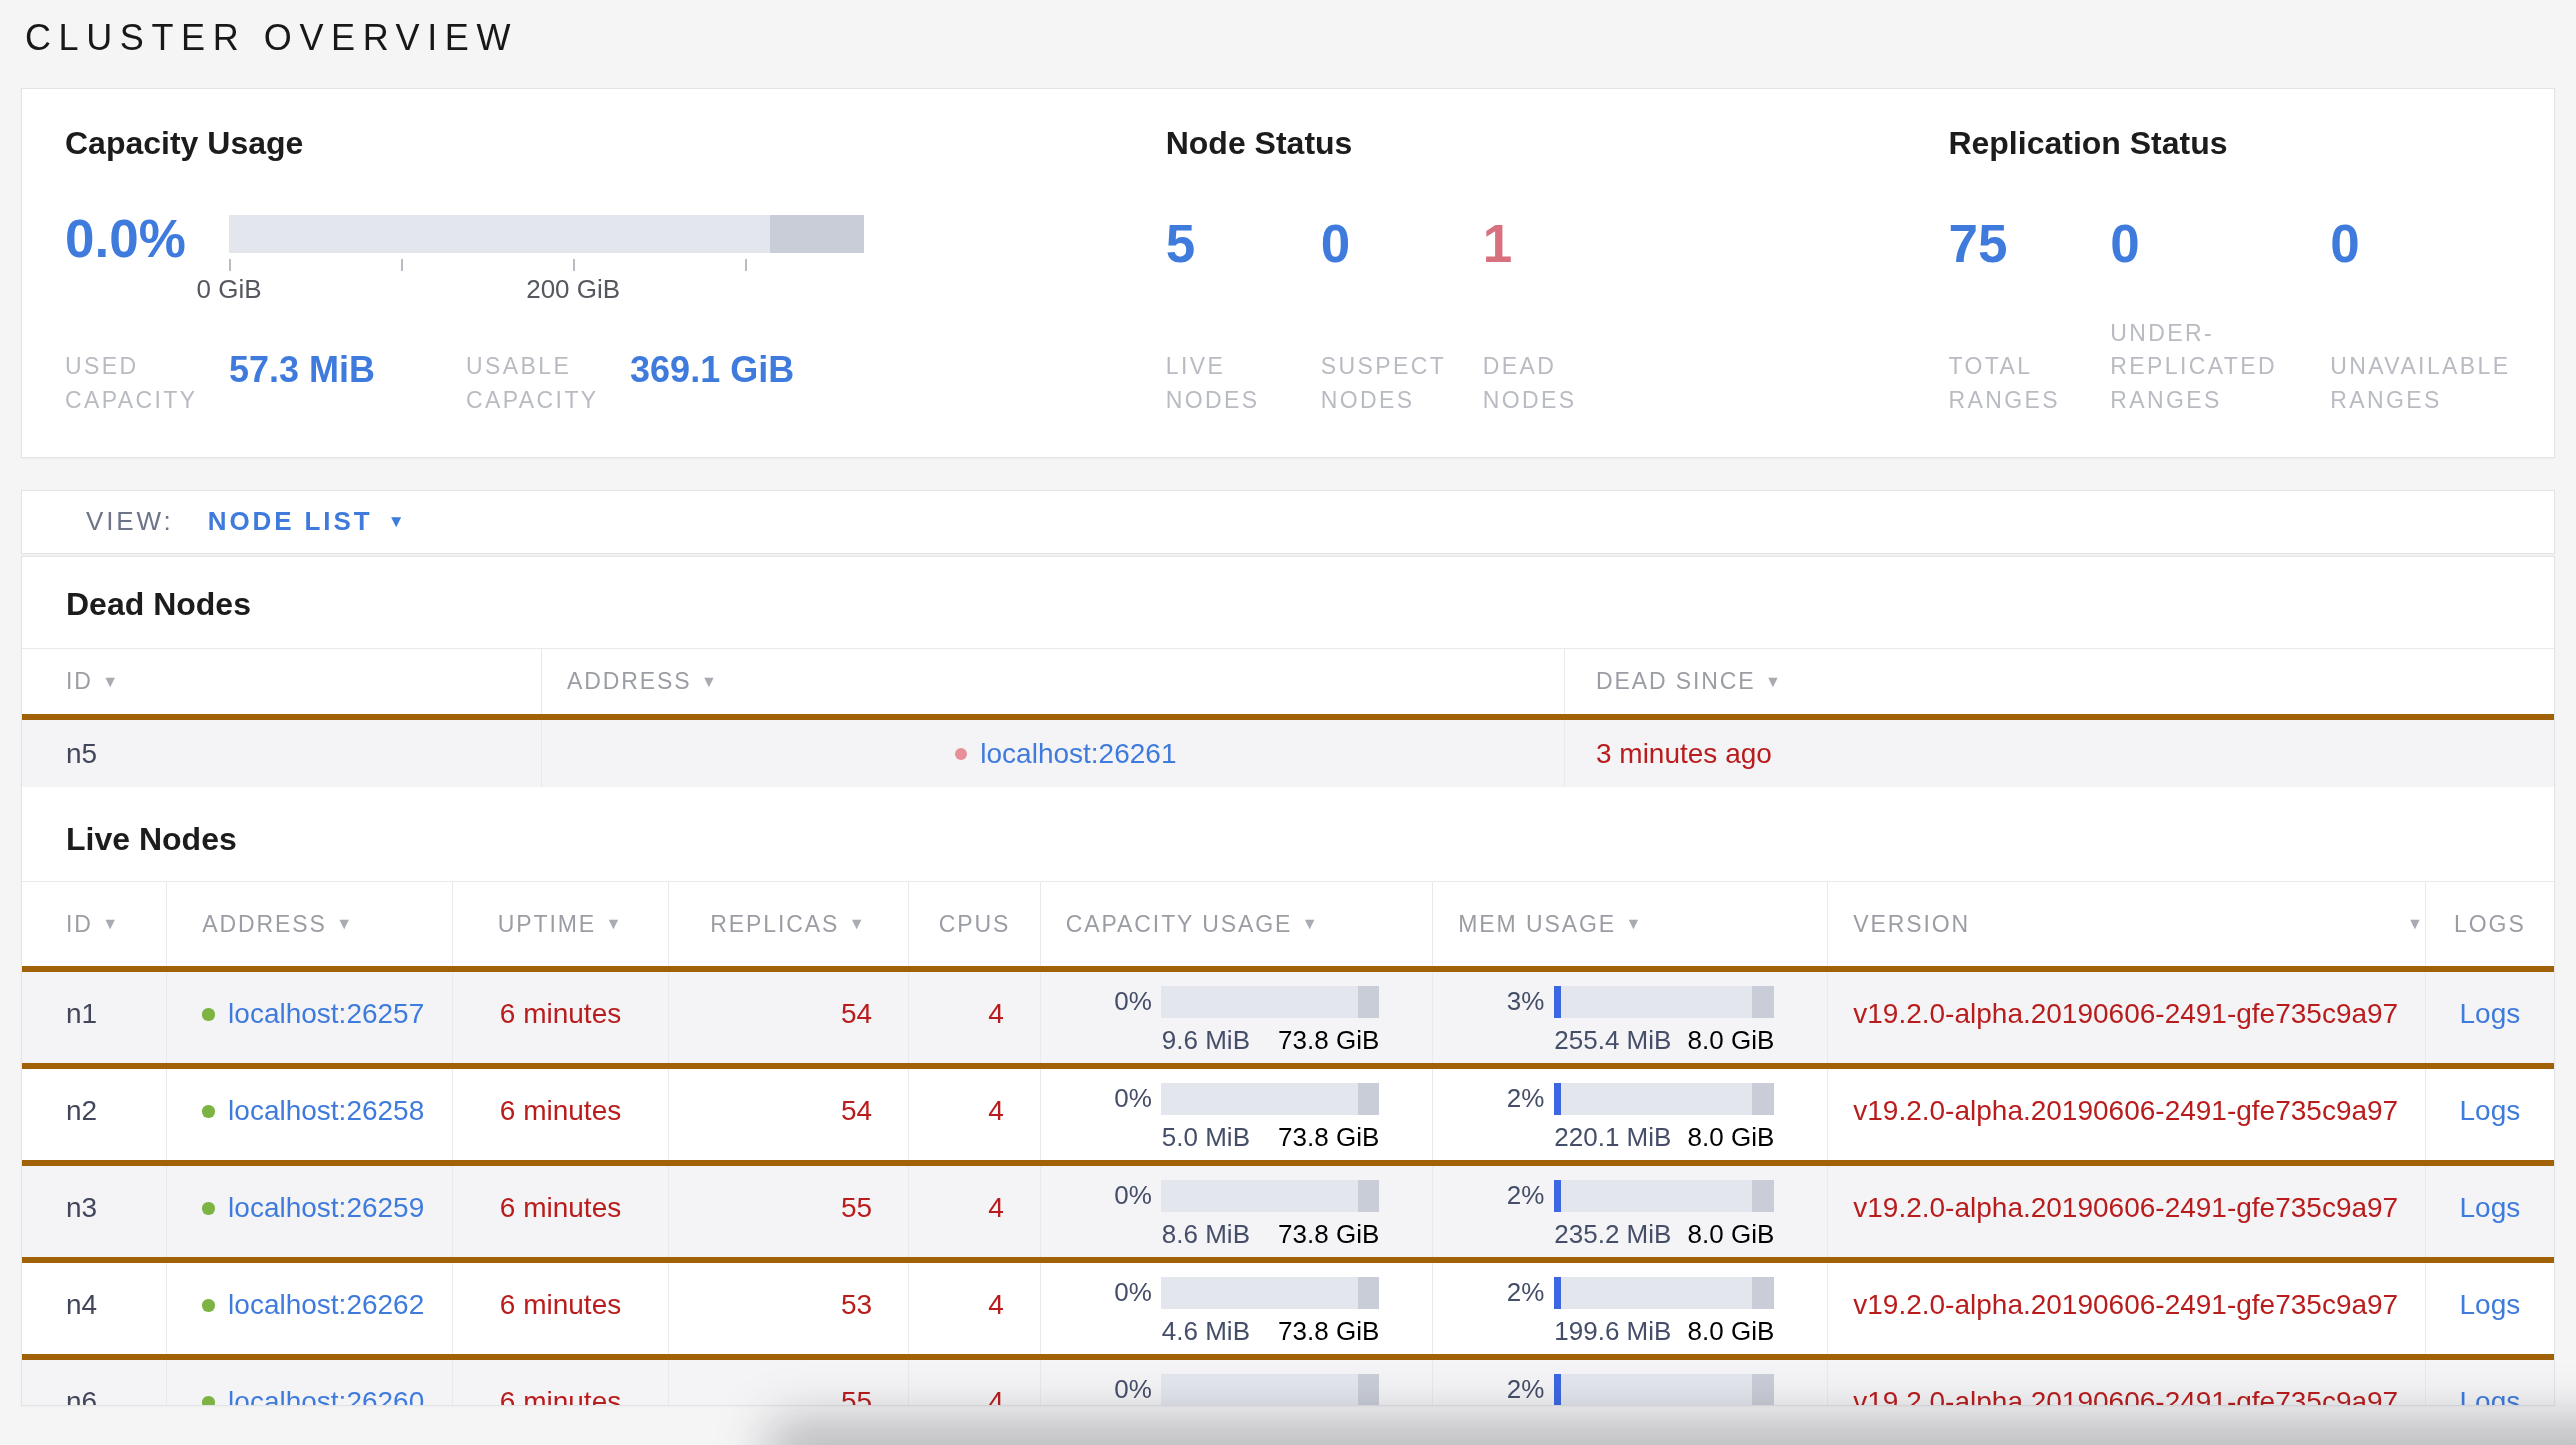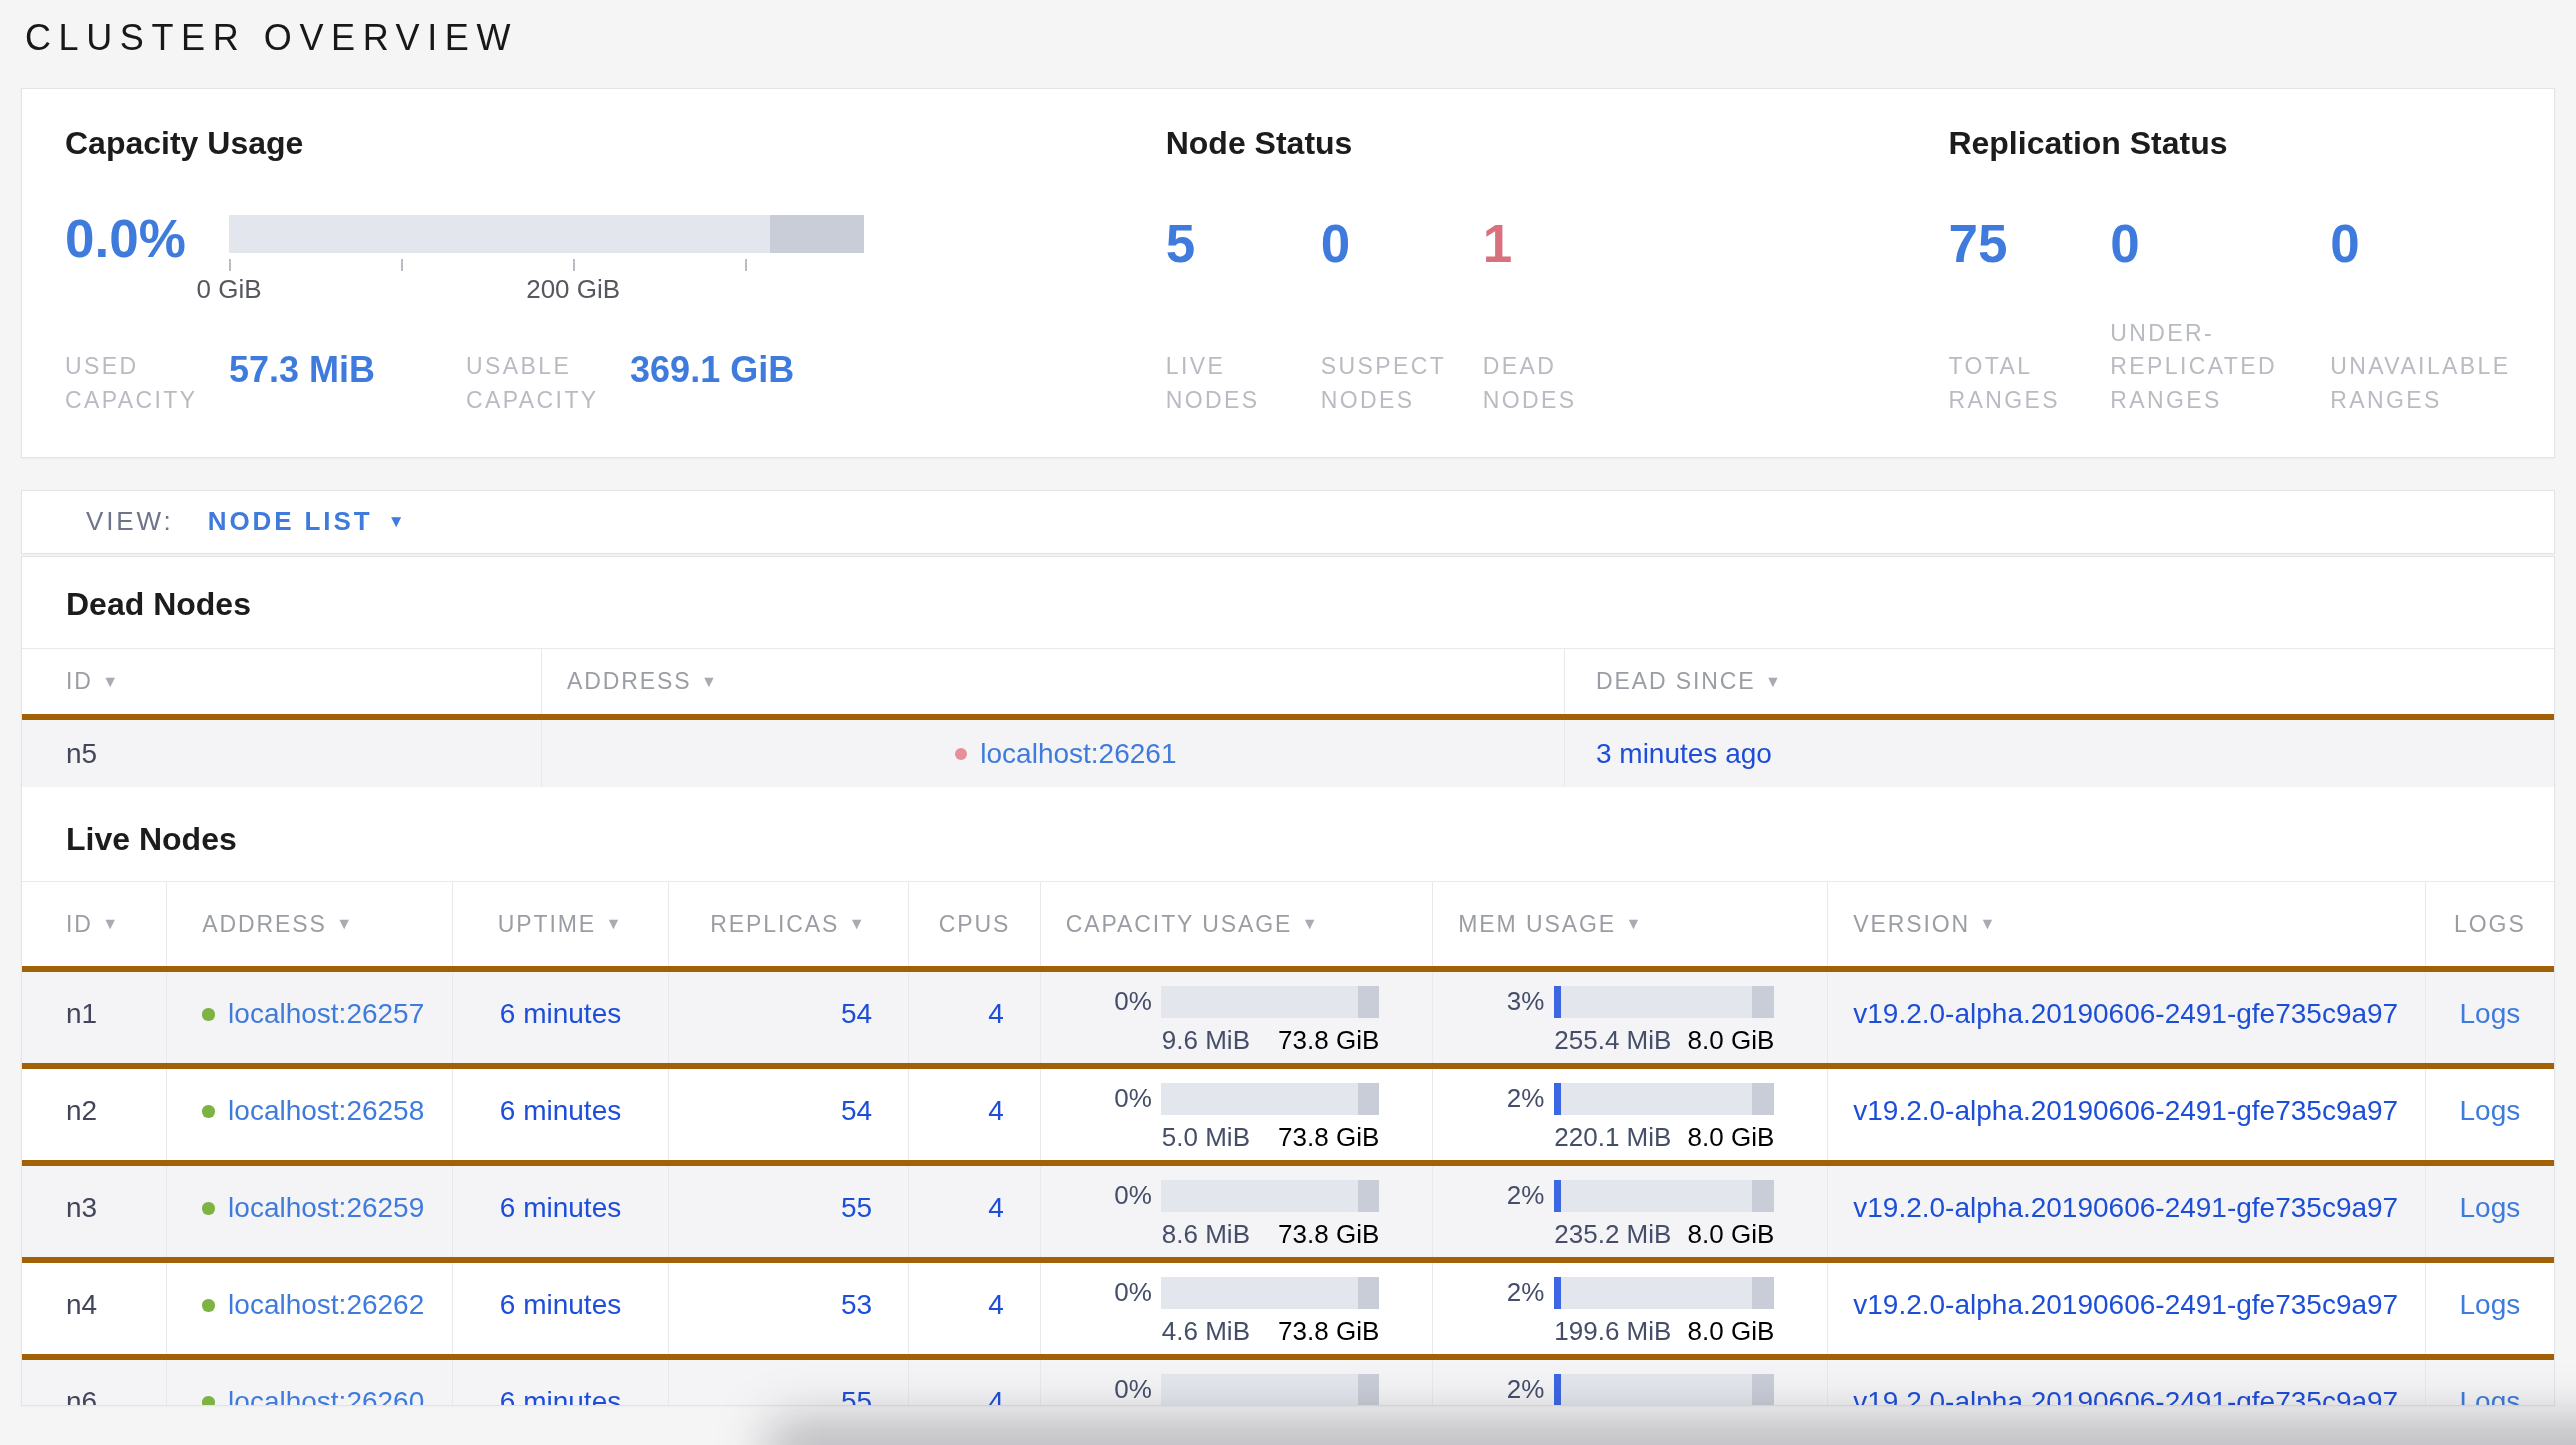--- a/index.html
+++ b/index.html
@@ -73,21 +73,21 @@
   .live-table .td { min-height:91px; display:flex; align-items:flex-start; font-size:28px; }
   .pad-id { padding-left:44px; }
   .pad-addr { padding-left:35px; }
   .pad-sm { padding-left:25px; }
   .pad-ds { padding-left:31px; }
   .align-center { justify-content:center; }
   .align-right { justify-content:flex-end; padding-right:36px; }
   .live-table .td .cell-text { padding-top:26px; }
   .dead-table .td .cell-text { padding-top:0; }
   .cell-id { color:#41465a; }
-  .cell-dim { color:#1d4ed8; }
+  .cell-dim { color:#b91c1c; }
   .link { color:var(--accent-blue); text-decoration:none; cursor:pointer; }
   .dot { width:12.4px; height:12.4px; border-radius:50%; margin-right:13.4px; flex:0 0 auto; }
   .dot.live { background:var(--live-green); }
   .dot.dead { background:var(--dot-red); }
   .addr-cell-inner { display:flex; align-items:center; }
   .live-table .addr-cell-inner { padding-top:26px; }
   
   .minibar { width:100%; padding:13.4px 53px 0 23px; }
   .minibar-top { display:flex; align-items:center; }
   .minibar-pct { width:63px; text-align:right; font-size:26px; color:#454e69; margin-right:9.5px; flex:0 0 auto; }
@@ -243,21 +243,21 @@
             <span>CPUS</span>
           </div>
           <div class="th pad-sm" style="width: 15.5%;">
             <span>CAPACITY USAGE</span>
             <span class="sort-arrow">▼</span>
           </div>
           <div class="th pad-sm" style="width: 15.6%;">
             <span>MEM USAGE</span>
             <span class="sort-arrow">▼</span>
           </div>
-          <div class="th pad-sm" style="width: 23.6%;">
+          <div class="th pad-sm" style="width: 23.6%; justify-content: space-between;">
             <span>VERSION</span>
             <span class="sort-arrow">▼</span>
           </div>
           <div class="th  align-center" style="width: 5.1%;">
             <span>LOGS</span>
           </div>
         </div>
         <div class="tr shaded">
           <div class="td pad-id" style="width: 5.7%;">
             <span class="cell-text cell-id">n1</span>

